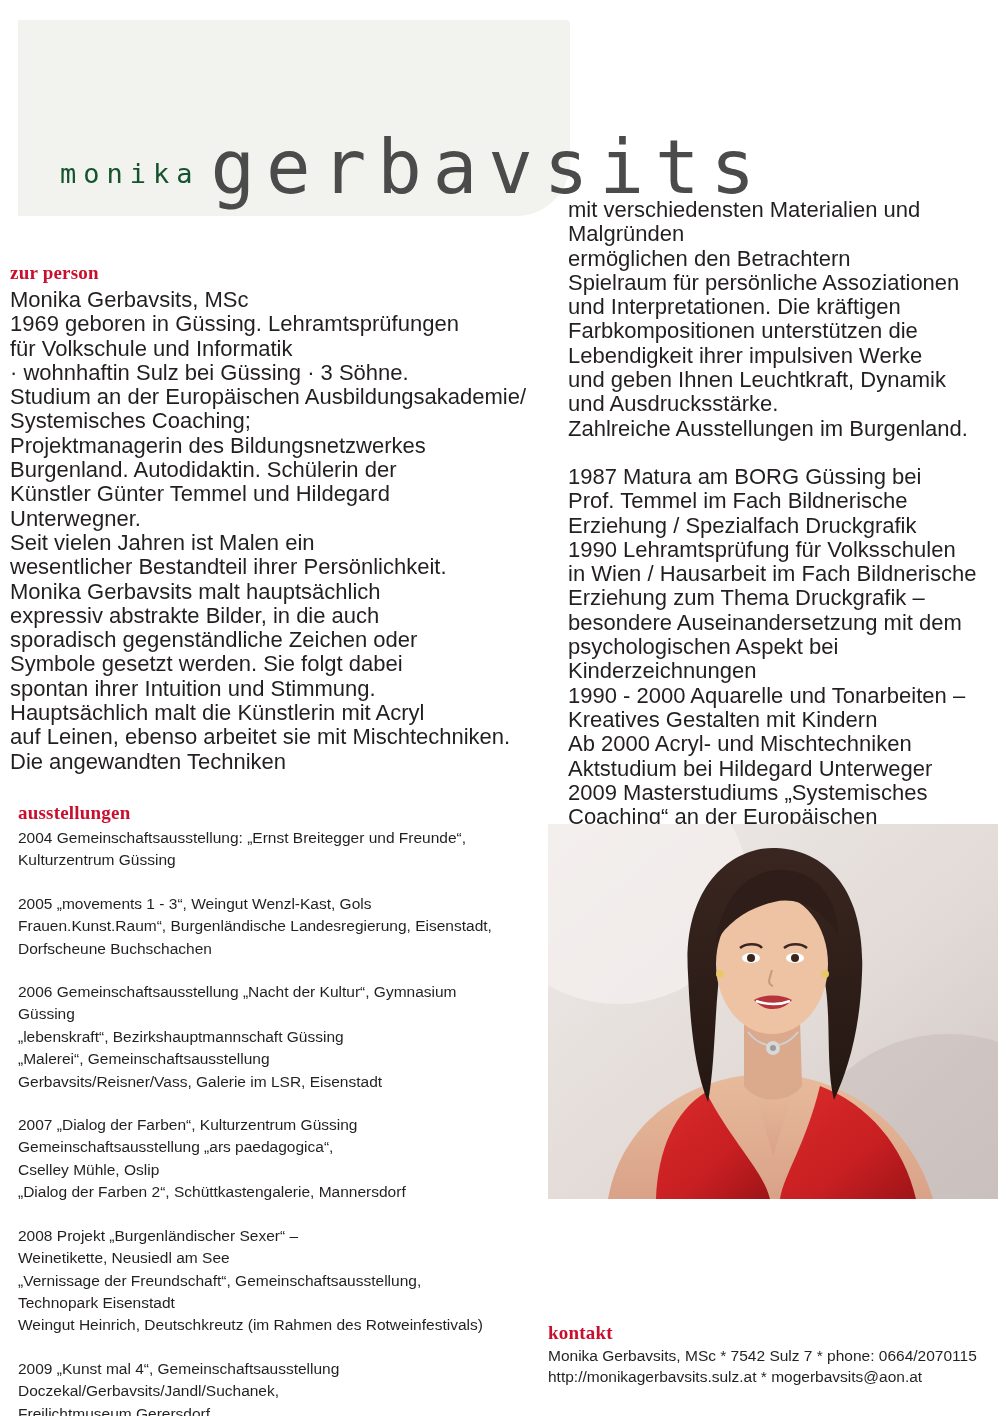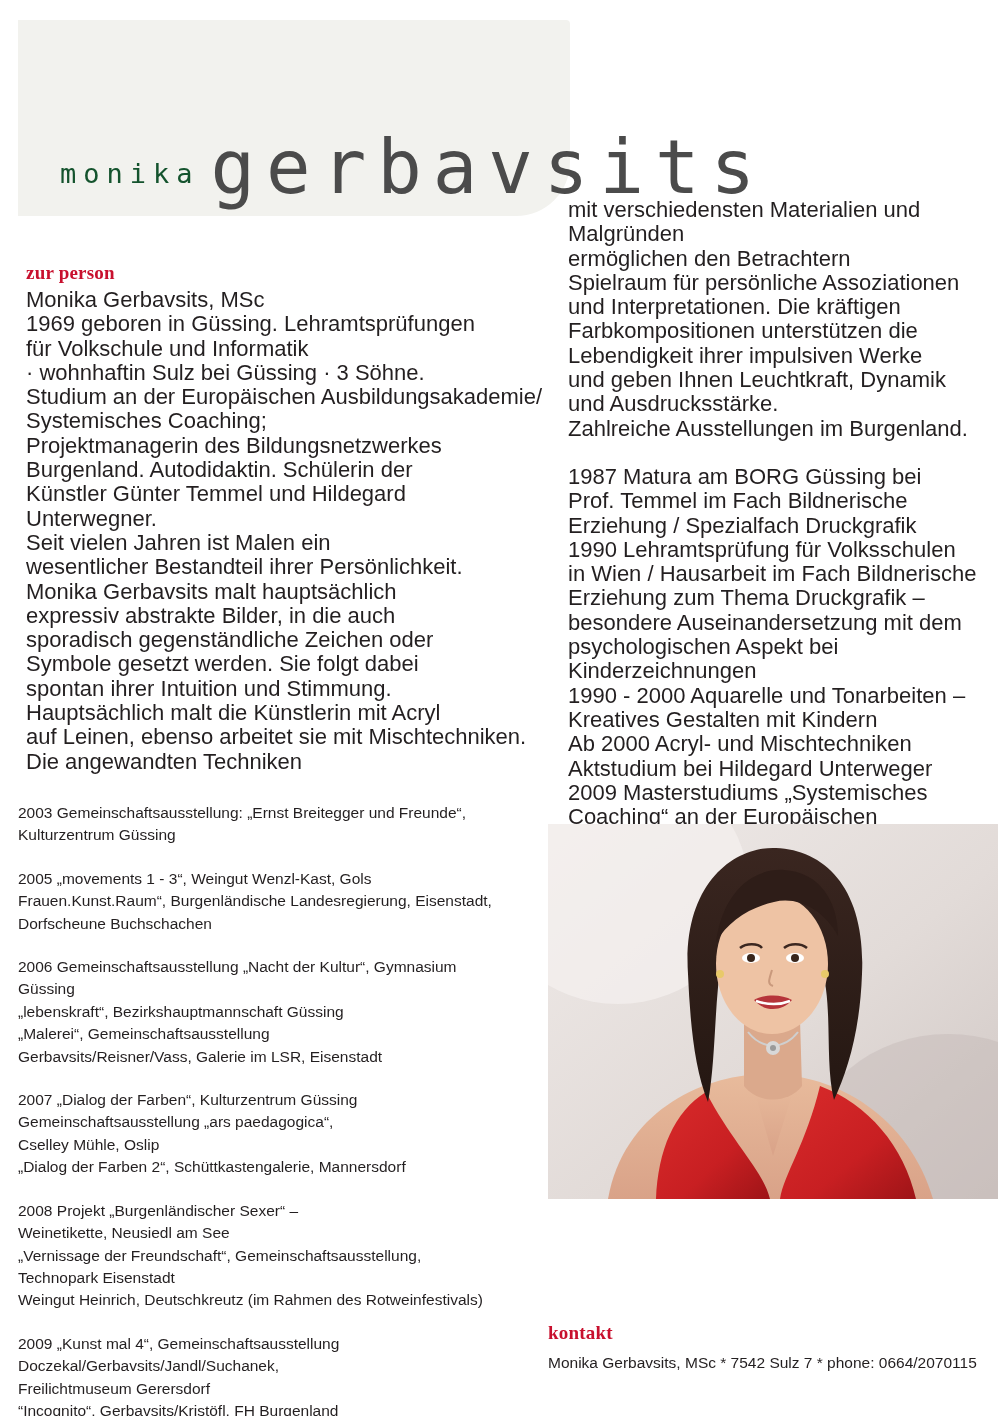--- a/index.html
+++ b/index.html
@@ -48,21 +48,21 @@
     color: #4b4b4b;
     vertical-align: baseline;
     position: relative;
     top: 10px;
     margin-left: 11px;
   }
 
   
   .col-left {
     position: absolute;
-    left: 26px;
+    left: 10px;
     top: 262px;
     width: 520px;
   }
   .col-right {
     position: absolute;
     left: 568px;
     top: 198px;
     width: 430px;
   }
 
@@ -115,21 +115,21 @@
   .photo svg { display: block; }
 
   
   .contact {
     position: absolute;
     left: 548px;
     top: 1322px;
     width: 452px;
   }
   .contact .section-title {
-    margin-bottom: 8px;
+    margin-bottom: 1px;
   }
   .contact-line {
     font-size: 15.5px;
     line-height: 21px;
     margin: 0;
   }
 </style>
 </head>
 <body>
 
@@ -183,21 +183,22 @@
 psychologischen Aspekt bei Kinderzeichnungen
 1990 - 2000 Aquarelle und Tonarbeiten –
 Kreatives Gestalten mit Kindern
 Ab 2000 Acryl- und Mischtechniken
 Aktstudium bei Hildegard Unterweger
 2009 Masterstudiums „Systemisches
 Coaching“ an der Europäischen Ausbildungsakademie</div>
 </div>
 
 <div class="exh">
-  <p class="exh-block" style="white-space: pre-line;">2003 Gemeinschaftsausstellung: „Ernst Breitegger und Freunde“,
+  <h2 class="section-title">ausstellungen</h2>
+  <p class="exh-block" style="white-space: pre-line;">2004 Gemeinschaftsausstellung: „Ernst Breitegger und Freunde“,
 Kulturzentrum Güssing</p>
   <p class="exh-block" style="white-space: pre-line;">2005 „movements 1 - 3“, Weingut Wenzl-Kast, Gols
 Frauen.Kunst.Raum“, Burgenländische Landesregierung, Eisenstadt,
 Dorfscheune Buchschachen</p>
   <p class="exh-block" style="white-space: pre-line;">2006 Gemeinschaftsausstellung „Nacht der Kultur“, Gymnasium
 Güssing
 „lebenskraft“, Bezirkshauptmannschaft Güssing
 „Malerei“, Gemeinschaftsausstellung
 Gerbavsits/Reisner/Vass, Galerie im LSR, Eisenstadt</p>
   <p class="exh-block" style="white-space: pre-line;">2007 „Dialog der Farben“, Kulturzentrum Güssing
@@ -277,13 +278,14 @@
       <path d="M200 208 C214 226 236 226 250 208" stroke="#cfcfcf" stroke-width="2" fill="none"></path>
       <circle cx="225" cy="224" r="7" fill="#d8d8d8"></circle>
       <circle cx="225" cy="224" r="3" fill="#9a9a9a"></circle>
     </g>
   </svg>
 </div>
 
 <div class="contact">
   <h2 class="section-title">kontakt</h2>
   <p class="contact-line">Monika Gerbavsits, MSc * 7542 Sulz 7 * phone: 0664/2070115</p>
+  <p class="contact-line">http://monikagerbavsits.sulz.at * mogerbavsits@aon.at</p>
 </div>
 
 </body></html>

